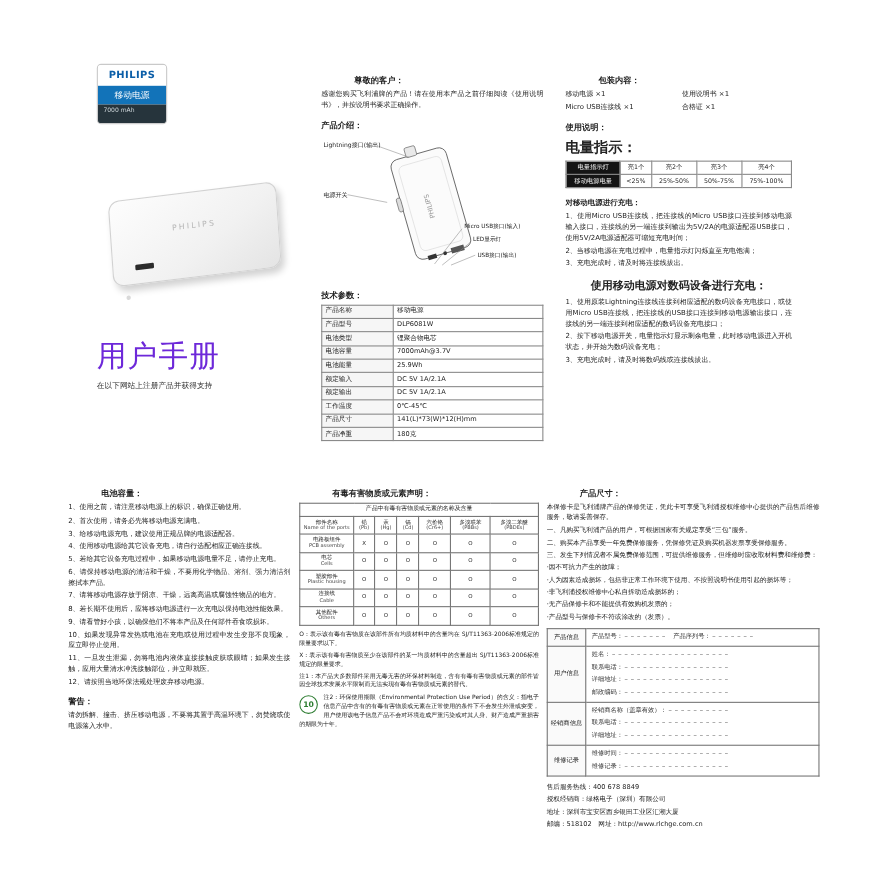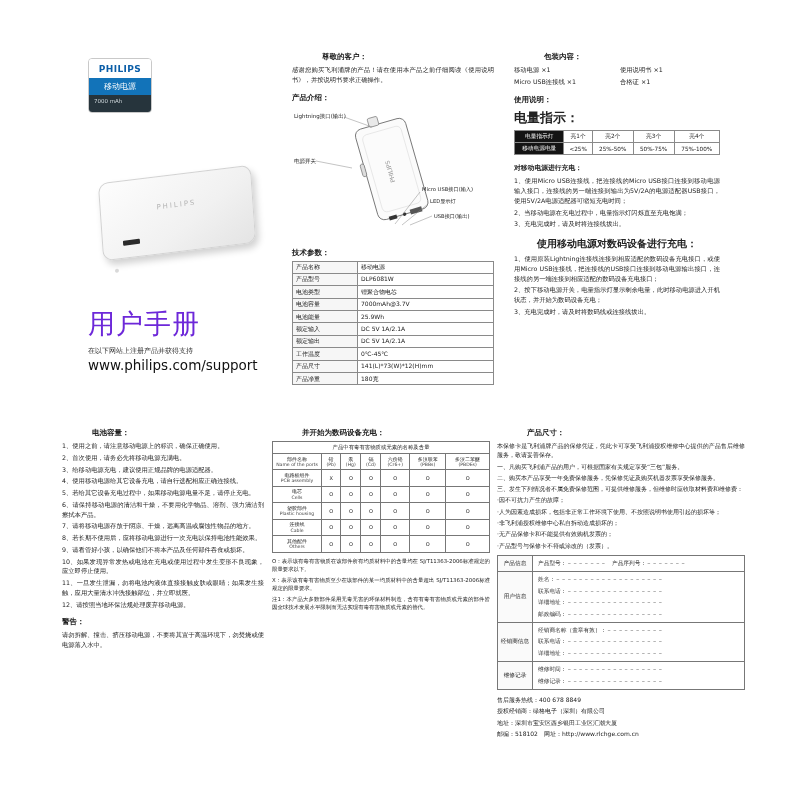--- a/index.html
+++ b/index.html
@@ -1,20 +1,20 @@
 <!DOCTYPE html>
 <html><head>
 <meta charset="utf-8">
 <style>
   html,body{margin:0;padding:0;background:#fff;}
   #sheet{position:relative;width:802px;height:802px;background:#ffffff;overflow:hidden;
          font-family:"DejaVu Sans","Liberation Sans",sans-serif;color:#222;}
   .panel{position:absolute;}
   .h{font-weight:bold;font-size:7.5px;margin:8px 0 3px;}
-  .h:first-child{margin-top:0;padding-left:30px;}
+  .h:first-child{margin-top:16px;padding-left:30px;}
   p{margin:0 0 3px;font-size:6.3px;line-height:1.55;text-align:justify;}
   .items p{margin:0 0 2px;}
 
   
   #cover{left:88px;top:58px;width:196px;height:352px;}
   .logo-card{width:62px;border:1px solid #c9c9c9;border-radius:4px;overflow:hidden;}
   .logo-word{background:#fff;color:#0b5ea8;font-weight:bold;font-size:9px;text-align:center;
              padding:5px 0 4px;letter-spacing:0.4px;}
   .logo-product{background:#1273b9;color:#fff;font-size:8px;text-align:center;padding:3px 0;}
   .logo-cap{background:#26343c;color:#cfd8dc;font-size:5.5px;padding:2.5px 5px 8px;}
@@ -84,21 +84,20 @@
     </div>
     <div class="device">
       <div class="device-body">
         <span class="device-brand">PHILIPS</span>
         <span class="usb-slot"></span>
         <span class="led-dot"></span>
       </div>
     </div>
     <div class="cover-title">用户手册</div>
     <div class="cover-reg">在以下网站上注册产品并获得支持</div>
-    <div class="cover-url">www.philips.com/support</div>
   </div>
 
   <div class="panel" id="intro">
     <div class="h">尊敬的客户：</div>
     <p>感谢您购买飞利浦牌的产品！请在使用本产品之前仔细阅读《使用说明书》，并按说明书要求正确操作。</p>
 
     <div class="h">产品介绍：</div>
     <div class="diagram">
       <svg viewBox="0 0 202 130" width="202" height="130">
         <g transform="rotate(-16 100 64)">
@@ -230,21 +229,21 @@
         <p>9、请看管好小孩，以确保他们不将本产品及任何部件吞食或损坏。</p>
         <p>10、如果发现异常发热或电池在充电或使用过程中发生变形不良现象，应立即停止使用。</p>
         <p>11、一旦发生泄漏，勿将电池内液体直接接触皮肤或眼睛；如果发生接触，应用大量清水冲洗接触部位，并立即就医。</p>
         <p>12、请按照当地环保法规处理废弃移动电源。</p>
       </div>
     <div class="h">警告：</div>
     <p>请勿拆解、撞击、挤压移动电源，不要将其置于高温环境下，勿焚烧或使电源落入水中。</p>
   </div>
 
   <div class="panel" id="hazard">
-    <div class="h">并开始为数码设备充电：</div>
+    <div class="h">有毒有害物质或元素声明：</div>
     <table class="haz-table">
       <thead>
         <tr>
           <th colspan="7">产品中有毒有害物质或元素的名称及含量</th>
         </tr>
         <tr>
           <th class="part">
               <div>部件名称</div>
               <div class="en">Name of the ports</div>
             </th>
@@ -333,20 +332,26 @@
             <td>O</td>
           <td>O</td>
             <td>O</td>
             <td>O</td>
         </tr>
         </tbody>
     </table>
     <p class="note">O：表示该有毒有害物质在该部件所有均质材料中的含量均在 SJ/T11363-2006标准规定的限量要求以下。</p>
     <p class="note">X：表示该有毒有害物质至少在该部件的某一均质材料中的含量超出 SJ/T11363-2006标准规定的限量要求。</p>
     <p class="note">注1：本产品大多数部件采用无毒无害的环保材料制造，含有有毒有害物质或元素的部件皆因全球技术发展水平限制而无法实现有毒有害物质或元素的替代。</p>
+    <div class="note2">
+      <div class="epup">
+        <span>10</span>
+      </div>
+      <p class="note">注2：环保使用期限（Environmental Protection Use Period）的含义：指电子信息产品中含有的有毒有害物质或元素在正常使用的条件下不会发生外泄或突变，用户使用该电子信息产品不会对环境造成严重污染或对其人身、财产造成严重损害的期限为十年。</p>
+    </div>
   </div>
 
   <div class="panel" id="warranty">
     <div class="h">产品尺寸：</div>
     <div class="items">
         <p>本保修卡是飞利浦牌产品的保修凭证，凭此卡可享受飞利浦授权维修中心提供的产品售后维修服务，敬请妥善保存。</p>
         <p>一、凡购买飞利浦产品的用户，可根据国家有关规定享受“三包”服务。</p>
         <p>二、购买本产品享受一年免费保修服务，凭保修凭证及购买机器发票享受保修服务。</p>
         <p>三、发生下列情况者不属免费保修范围，可提供维修服务，但维修时应收取材料费和维修费：</p>
         <p>·因不可抗力产生的故障；</p>

